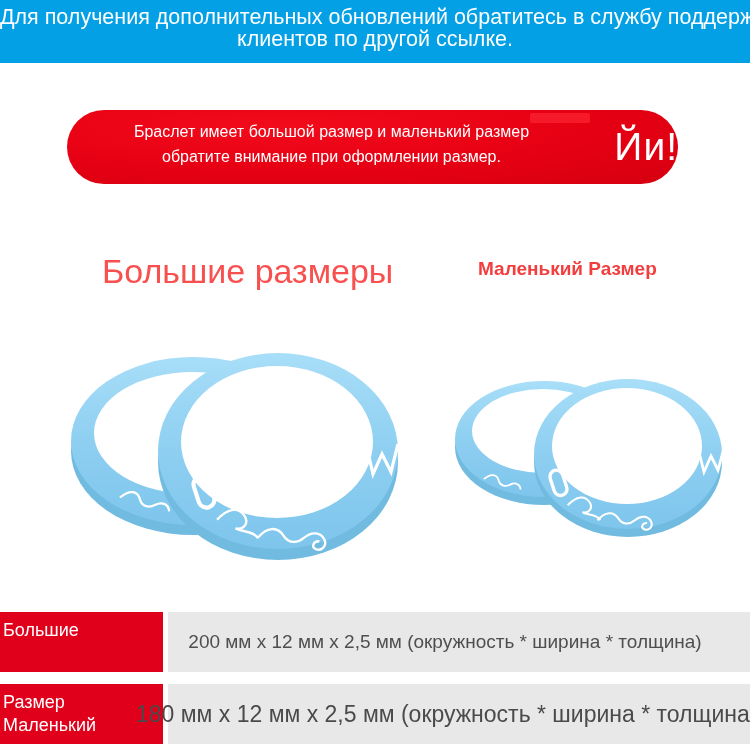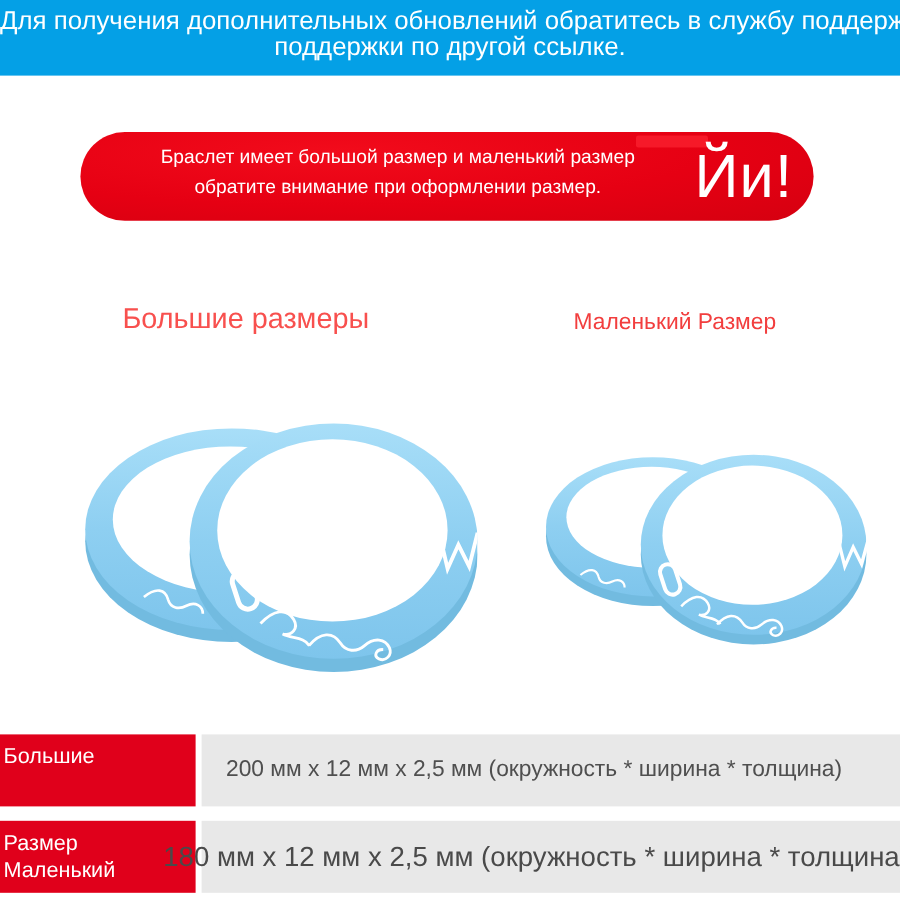--- a/index.html
+++ b/index.html
@@ -26,27 +26,27 @@
   }
   .pill-glow {
     position:absolute; left:463px; top:3px; width:60px; height:10px;
     background:#fb2230; opacity:.75; border-radius:2px;
   }
   .pill-text {
     position:absolute; left:12px; top:9px; width:505px;
     text-align:center; font-size:16px; line-height:25px;
   }
   .pill-mark {
-    position:absolute; right:17px; top:-3px; height:80px; line-height:80px;
-    font-size:51px; letter-spacing:1px;
+    position:absolute; right:0px; top:-3px; height:80px; line-height:80px;
+    font-size:39px; letter-spacing:1px;
   }
 
   
-  .h-large { position:absolute; left:102px; top:252px; font-size:24px; font-weight:400; color:#f8504e; }
-  .h-small { position:absolute; left:478px; top:258px; font-size:19px; font-weight:400; color:#f23e3e; }
+  .h-large { position:absolute; left:102px; top:252px; font-size:34px; font-weight:400; color:#f8504e; }
+  .h-small { position:absolute; left:478px; top:258px; font-size:19px; font-weight:700; color:#f23e3e; }
 
   
   .img-large { position:absolute; left:68px; top:338px; width:330px; height:225px; }
   .img-small { position:absolute; left:448px; top:368px; width:280px; height:170px; }
 
   
   .size-row { position:absolute; left:0; width:636px; height:60px; }
   .row-1 { top:612px; }
   .row-2 { top:684px; }
   .row-label {
@@ -68,21 +68,21 @@
     font-size:23px; color:#4a4a4a; white-space:nowrap; z-index:2;
   }
 </style>
 </head>
 <body>
 
 <div class="page">
 
   <header class="top-banner">
     <div class="banner-line">Для получения дополнительных обновлений обратитесь в службу поддержки</div>
-    <div class="banner-line">поддержки по другой ссылке.</div>
+    <div class="banner-line">клиентов по другой ссылке.</div>
   </header>
 
   <div class="pill">
     <div class="pill-glow"></div>
     <div class="pill-text">
       <div>Браслет имеет большой размер и маленький размер</div>
       <div>обратите внимание при оформлении размер.</div>
     </div>
     <div class="pill-mark">Йи!</div>
   </div>

